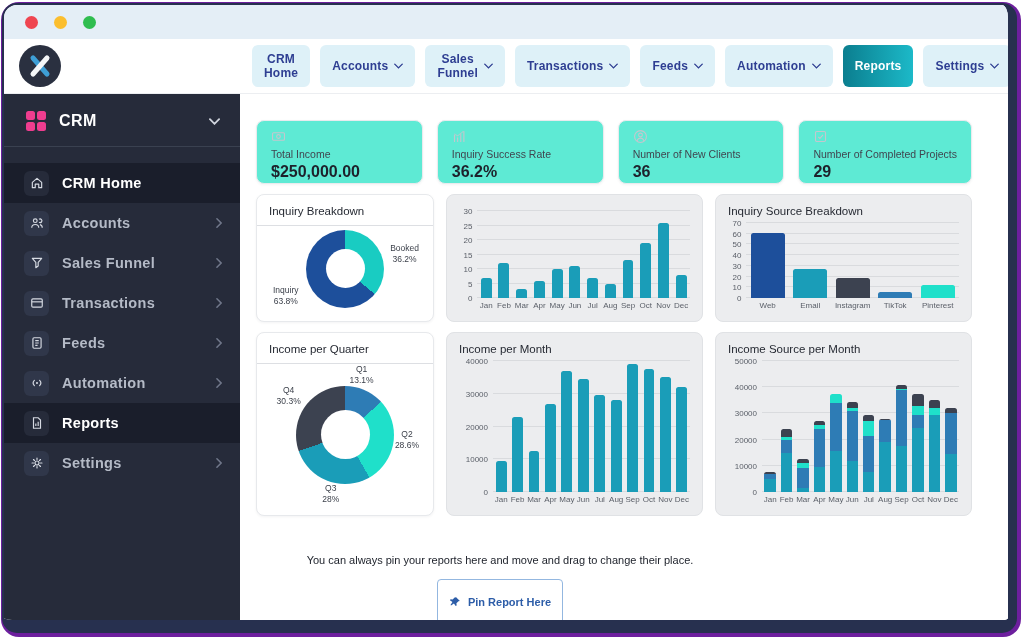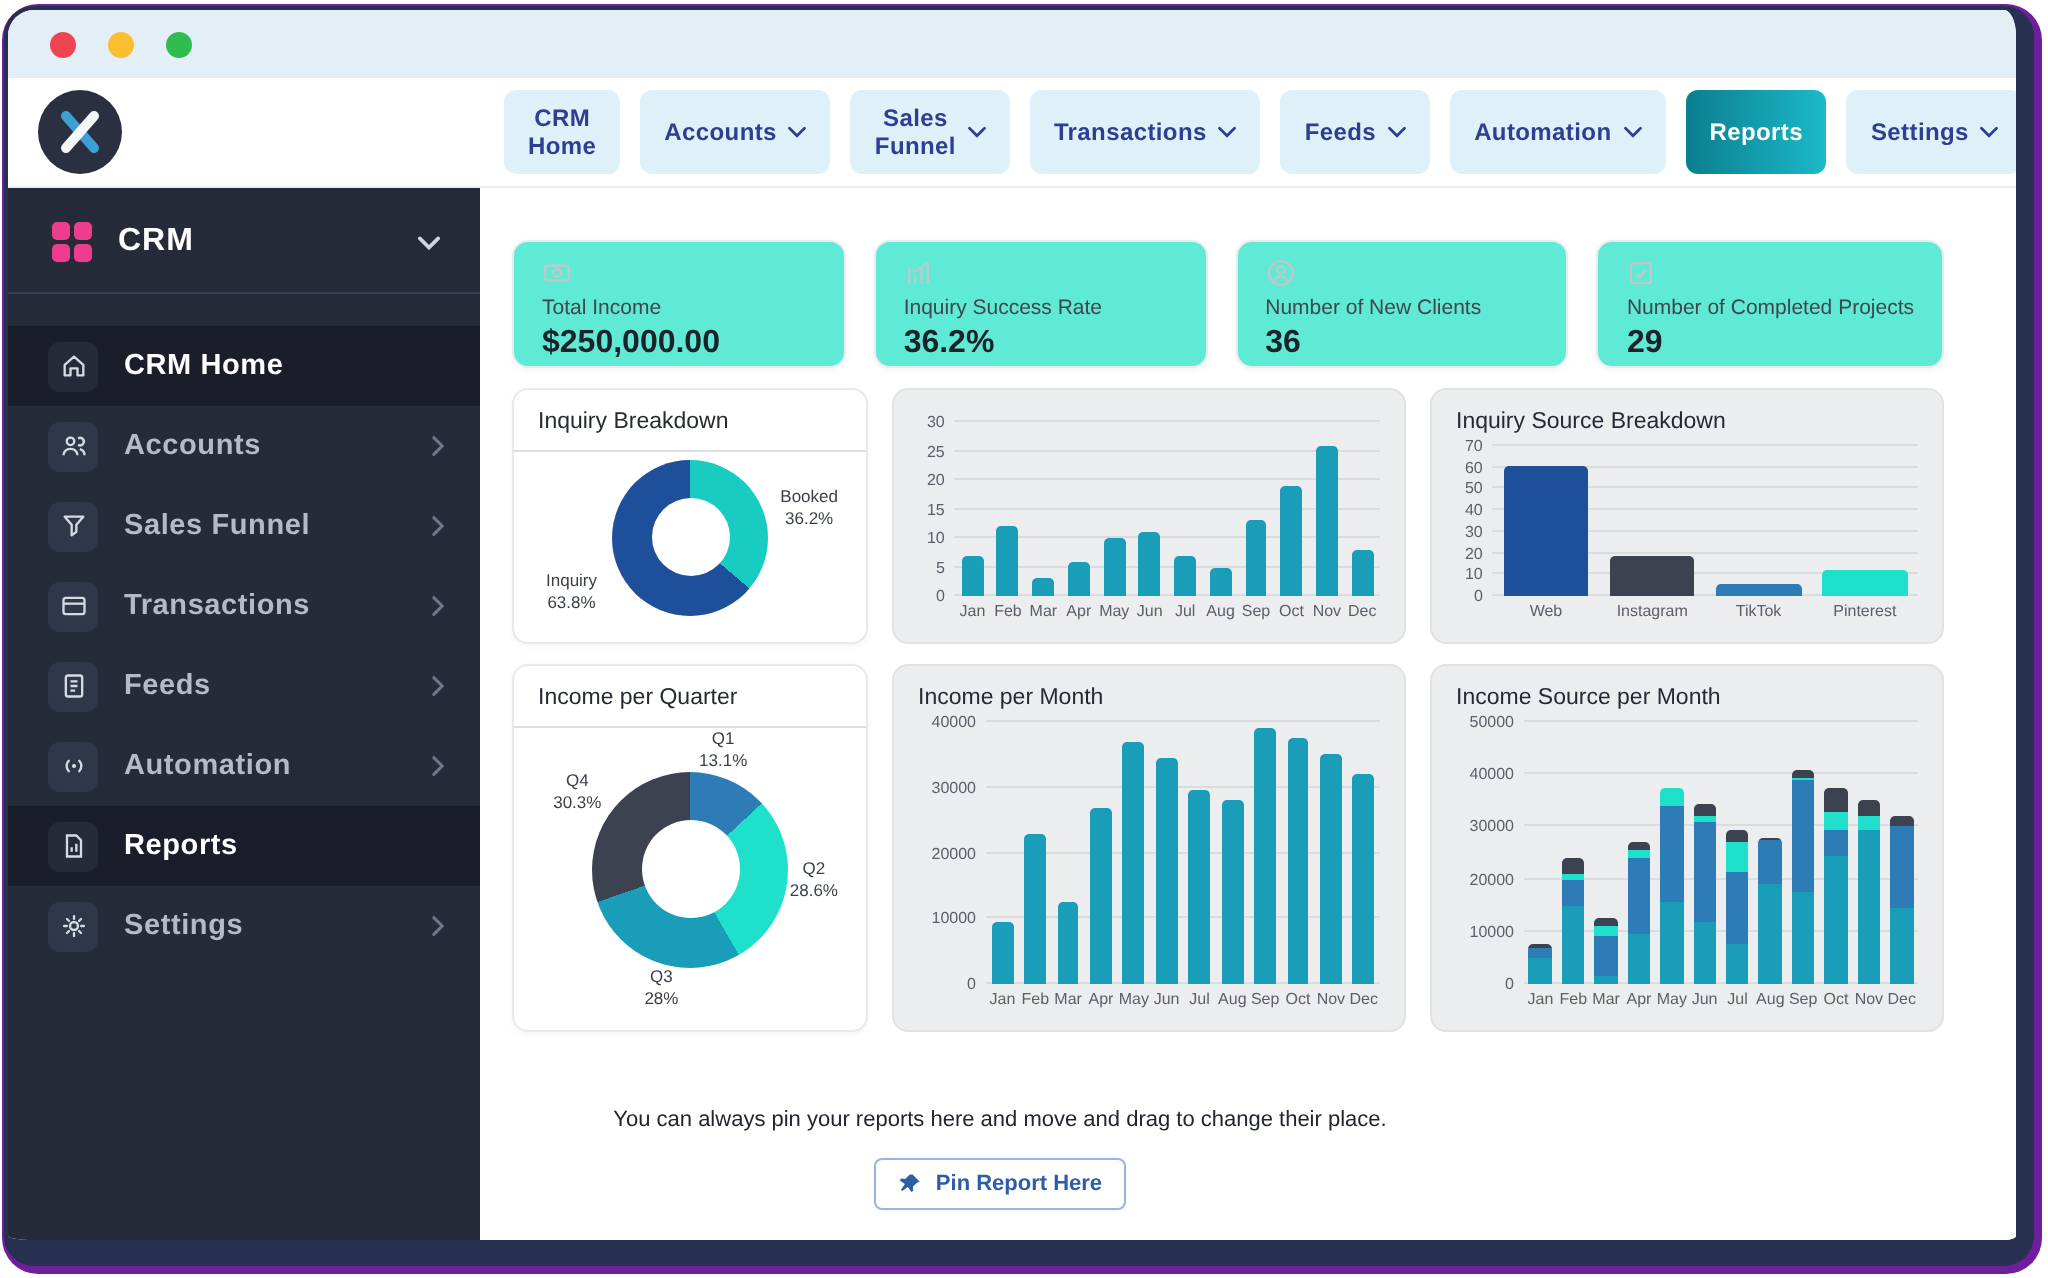--- a/index.html
+++ b/index.html
@@ -79,21 +79,21 @@
   .c0-l0{right:2px;top:20%;}
   .c0-l1{left:4px;bottom:5%;}
   .c3-l0{left:53%;top:0;}
   .c3-l1{right:2px;top:46%;}
   .c3-l2{left:35%;bottom:0;}
   .c3-l3{left:5%;top:15%;text-align:center;}
 
   
   .pin-area{width:488px;margin-top:38px;text-align:center;}
   .pin-msg{font-size:11px;color:#21252e;}
-  .pin-btn{margin-top:13px;display:inline-flex;align-items:center;gap:7px;background:#fff;border:1px solid #93b7e0;color:#2d5da8;border-radius:4px;font-size:11px;font-weight:bold;padding:6px 11px;font-family:inherit;cursor:pointer;}
+  .pin-btn{margin-top:13px;display:inline-flex;align-items:center;gap:7px;background:#fff;border:1px solid #93b7e0;color:#2d5da8;border-radius:4px;font-size:11px;font-weight:bold;padding:16px 11px;font-family:inherit;cursor:pointer;}
   .pin-btn svg{width:12px;height:12px;}
   .bottom-divider{border:none;border-top:1px solid #e4e5e8;margin:15px 0 0;}
 </style>
 </head>
 <body>
 
 <div class="stage">
   <div class="window-outer">
     <div class="window">
 
@@ -435,20 +435,24 @@
                     <div class="gline" style="bottom: 57.1429%;"></div>
                     <div class="gline" style="bottom: 71.4286%;"></div>
                     <div class="gline" style="bottom: 85.7143%;"></div>
                     <div class="gline" style="bottom: 100%;"></div>
                     <div class="bars">
                       <div class="bcol">
                         <div class="bar" style="width: 80%; height: 87.1429%; background: rgb(29, 79, 155);"></div>
                         <span class="xlab">Web</span>
                       </div>
                       <div class="bcol">
+                        <div class="bar" style="width: 80%; height: 38.5714%; background: rgb(26, 157, 184);"></div>
+                        <span class="xlab">Email</span>
+                      </div>
+                      <div class="bcol">
                         <div class="bar" style="width: 80%; height: 27.1429%; background: rgb(60, 66, 80);"></div>
                         <span class="xlab">Instagram</span>
                       </div>
                       <div class="bcol">
                         <div class="bar" style="width: 80%; height: 8.57143%; background: rgb(46, 124, 181);"></div>
                         <span class="xlab">TikTok</span>
                       </div>
                       <div class="bcol">
                         <div class="bar" style="width: 80%; height: 17.1429%; background: rgb(31, 224, 202);"></div>
                         <span class="xlab">Pinterest</span>

